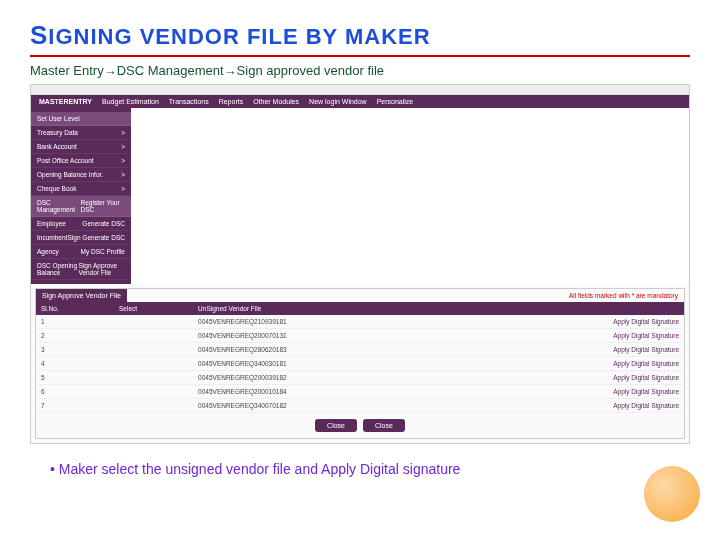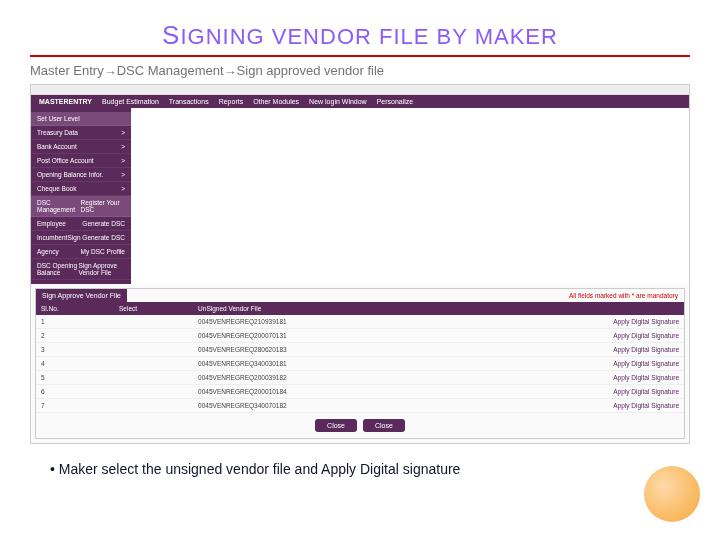--- a/index.html
+++ b/index.html
@@ -1,41 +1,41 @@
 <!DOCTYPE html>
 <html><head>
 <meta charset="utf-8">
 <style>
   * { box-sizing: border-box; margin: 0; padding: 0; }
   body { width: 720px; height: 540px; font-family: Arial, sans-serif; background: #fff; position: relative; overflow: hidden; }
   .slide { padding: 20px 30px 10px 30px; position: relative; height: 100%; }
-  .title { font-size: 22px; font-weight: normal; color: #8b5cf6; letter-spacing: 1px; text-align: center; }
+  .title { font-size: 22px; font-weight: bold; color: #1d4ed8; letter-spacing: 1px; }
   .title .cap { font-size: 26px; }
   .divider { height: 2px; background: #c00; margin: 4px 0 6px 0; }
-  .breadcrumb { font-size: 13px; color: #737373; margin-bottom: 6px; }
+  .breadcrumb { font-size: 13px; color: #14532d; margin-bottom: 6px; }
   .screenshot { border: 1px solid #ccc; background: #fafafa; font-size: 7px; margin-bottom: 12px; }
   .ss-top { background: #eee; height: 10px; border-bottom: 1px solid #ddd; }
   .ss-nav { background: #5a2a5a; color: #fff; display: flex; gap: 10px; padding: 3px 8px; font-size: 7px; }
   .ss-nav span:first-child { font-weight: bold; }
   .ss-body { display: flex; background: #fff; }
   .ss-side { width: 100px; background: #5a2a5a; color: #fff; padding: 4px 0; font-size: 6.5px; }
   .ss-side-item { padding: 3px 6px; border-bottom: 1px solid rgba(255,255,255,0.08); display: flex; justify-content: space-between; }
   .ss-side-item.light { background: #7a4a7a; }
   .ss-content { flex: 1; background: #fff; }
   .ss-blank { height: 60px; background: #fff; }
   .ss-tablewrap { border: 1px solid #ccc; margin: 4px; }
   .ss-panel-title { background: #5a2a5a; color: #fff; padding: 3px 6px; font-size: 7px; display: inline-block; }
   .ss-mandatory { color: #c00; font-size: 6.5px; float: right; padding: 3px 6px; }
   .ss-table { width: 100%; border-collapse: collapse; font-size: 6.5px; }
   .ss-table th { background: #5a2a5a; color: #fff; padding: 3px 5px; text-align: left; font-weight: normal; }
   .ss-table td { padding: 3px 5px; border-bottom: 1px solid #eee; color: #444; }
   .ss-table td.link { color: #5a2a5a; text-align: right; }
   .ss-btns { text-align: center; padding: 6px; }
   .ss-btn { display: inline-block; background: #5a2a5a; color: #fff; padding: 3px 12px; border-radius: 3px; font-size: 7px; margin: 0 2px; }
-  .bullets { font-size: 14px; color: #0f172a; padding: 4px 10px 0 20px; line-height: 1.35; }
+  .bullets { font-size: 14px; color: #6d28d9; padding: 4px 10px 0 20px; line-height: 1.35; }
   .bullets li { margin-bottom: 2px; list-style: none; text-indent: -14px; padding-left: 14px; }
   .bullets li::before { content: "•  "; }
   .circle { position: absolute; right: 20px; bottom: 18px; width: 56px; height: 56px; border-radius: 50%; background: radial-gradient(circle at 35% 35%, #ffd9a8, #f5a93c); z-index: 5; }
 </style>
 </head>
 <body>
 
 <div class="slide">
   <div class="title">
     <span class="cap">S</span><span>IGNING VENDOR FILE BY MAKER</span>

